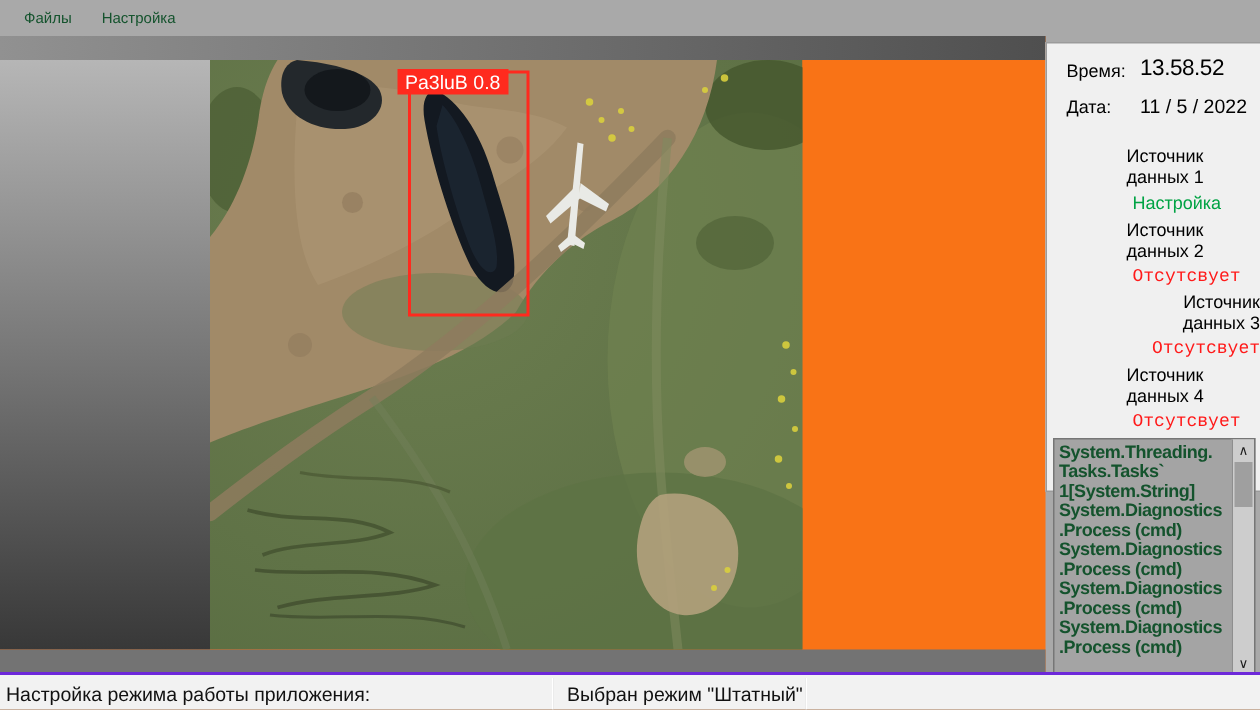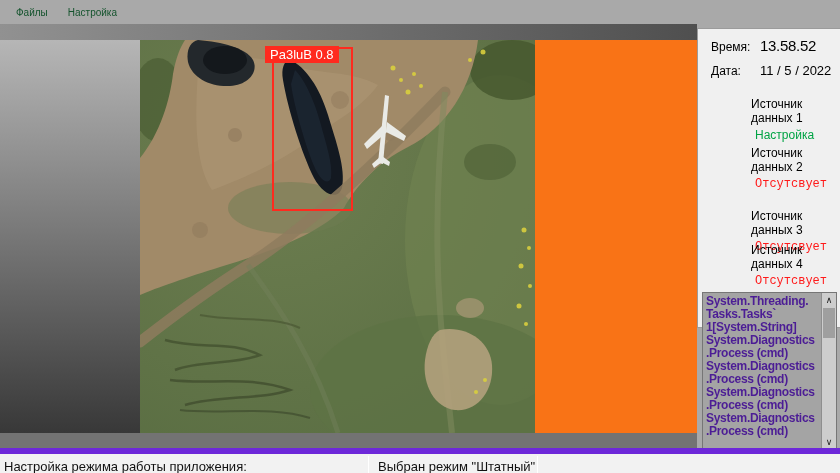--- a/index.html
+++ b/index.html
@@ -29,29 +29,29 @@
   .date-value { position:absolute; left:62px; top:34px; font-size:13px; color:#000; }
   .src { position:absolute; left:9px;margin-left:44px; }
   .src .src-label { font-size:12px; color:#000; }
   .src .src-status { font-size:12px; margin-left:4px; margin-top:3px; }
   .status-connected { color:#00a344; }
   .status-absent { color:#ff1a1a;font-family:Liberation Mono, monospace; }
 
   
   .logbox { position:absolute; left:4px; top:263px; width:135px; height:158px; background:#a4a4a4; border:1px solid #767676; display:flex; }
   .log-lines { flex:1; overflow:hidden; padding:2px 0 0 3px; }
-  .log-line { font-size:12px; font-weight:bold; color:#4c1d95; line-height:13px; letter-spacing:-0.3px; white-space:nowrap; }
+  .log-line { font-size:12px; font-weight:bold; color:#14532d; line-height:13px; letter-spacing:-0.3px; white-space:nowrap; }
   .scrollbar { width:15px; background:#cdcdcd; border-left:1px solid #8e8e8e; position:relative; }
   .sb-btn { position:absolute; left:0; width:14px; height:14px; background:#cdcdcd; color:#1c1c1c; font-size:9px; line-height:14px; text-align:center; }
   .sb-up { top:0; }
   .sb-down { bottom:0; }
   .sb-thumb { position:absolute; left:1px; top:15px; width:12px; height:30px; background:#9f9f9f; }
 
   
-  .statusbar { position:absolute; left:0; top:448px; width:840px; height:25px; background:#f2f2f2; border-top:6px solid #6d28d9; }
+  .statusbar { position:absolute; left:0; top:448px; width:840px; height:25px; background:#f2f2f2; border-top:2px solid #6d28d9; }
   .sb-text { position:absolute; top:5px; font-size:13px; color:#111; white-space:nowrap; }
   .sb-left { left:4px; }
   .sb-mode { left:378px; }
   .sb-sep { position:absolute; top:2px; width:1px; height:21px; background:#bcbcbc; border-right:1px solid #fff; }
 </style>
 </head>
 <body>
 
 <div id="app">
 
@@ -145,21 +145,21 @@
     <div class="date-value">11 / 5 / 2022</div>
 
     <div class="src" style="top:68px;">
       <div class="src-label">Источник данных 1</div>
       <div class="src-status status-connected">Настройка</div>
     </div>
     <div class="src" style="top:117px;">
       <div class="src-label">Источник данных 2</div>
       <div class="src-status status-absent">Отсутсвует</div>
     </div>
-    <div class="src" style="top:180px;">
+    <div class="src" style="top:165px;text-align:right;">
       <div class="src-label">Источник данных 3</div>
       <div class="src-status status-absent">Отсутсвует</div>
     </div>
     <div class="src" style="top:214px;">
       <div class="src-label">Источник данных 4</div>
       <div class="src-status status-absent">Отсутсвует</div>
     </div>
 
     <div class="logbox">
       <div class="log-lines">

